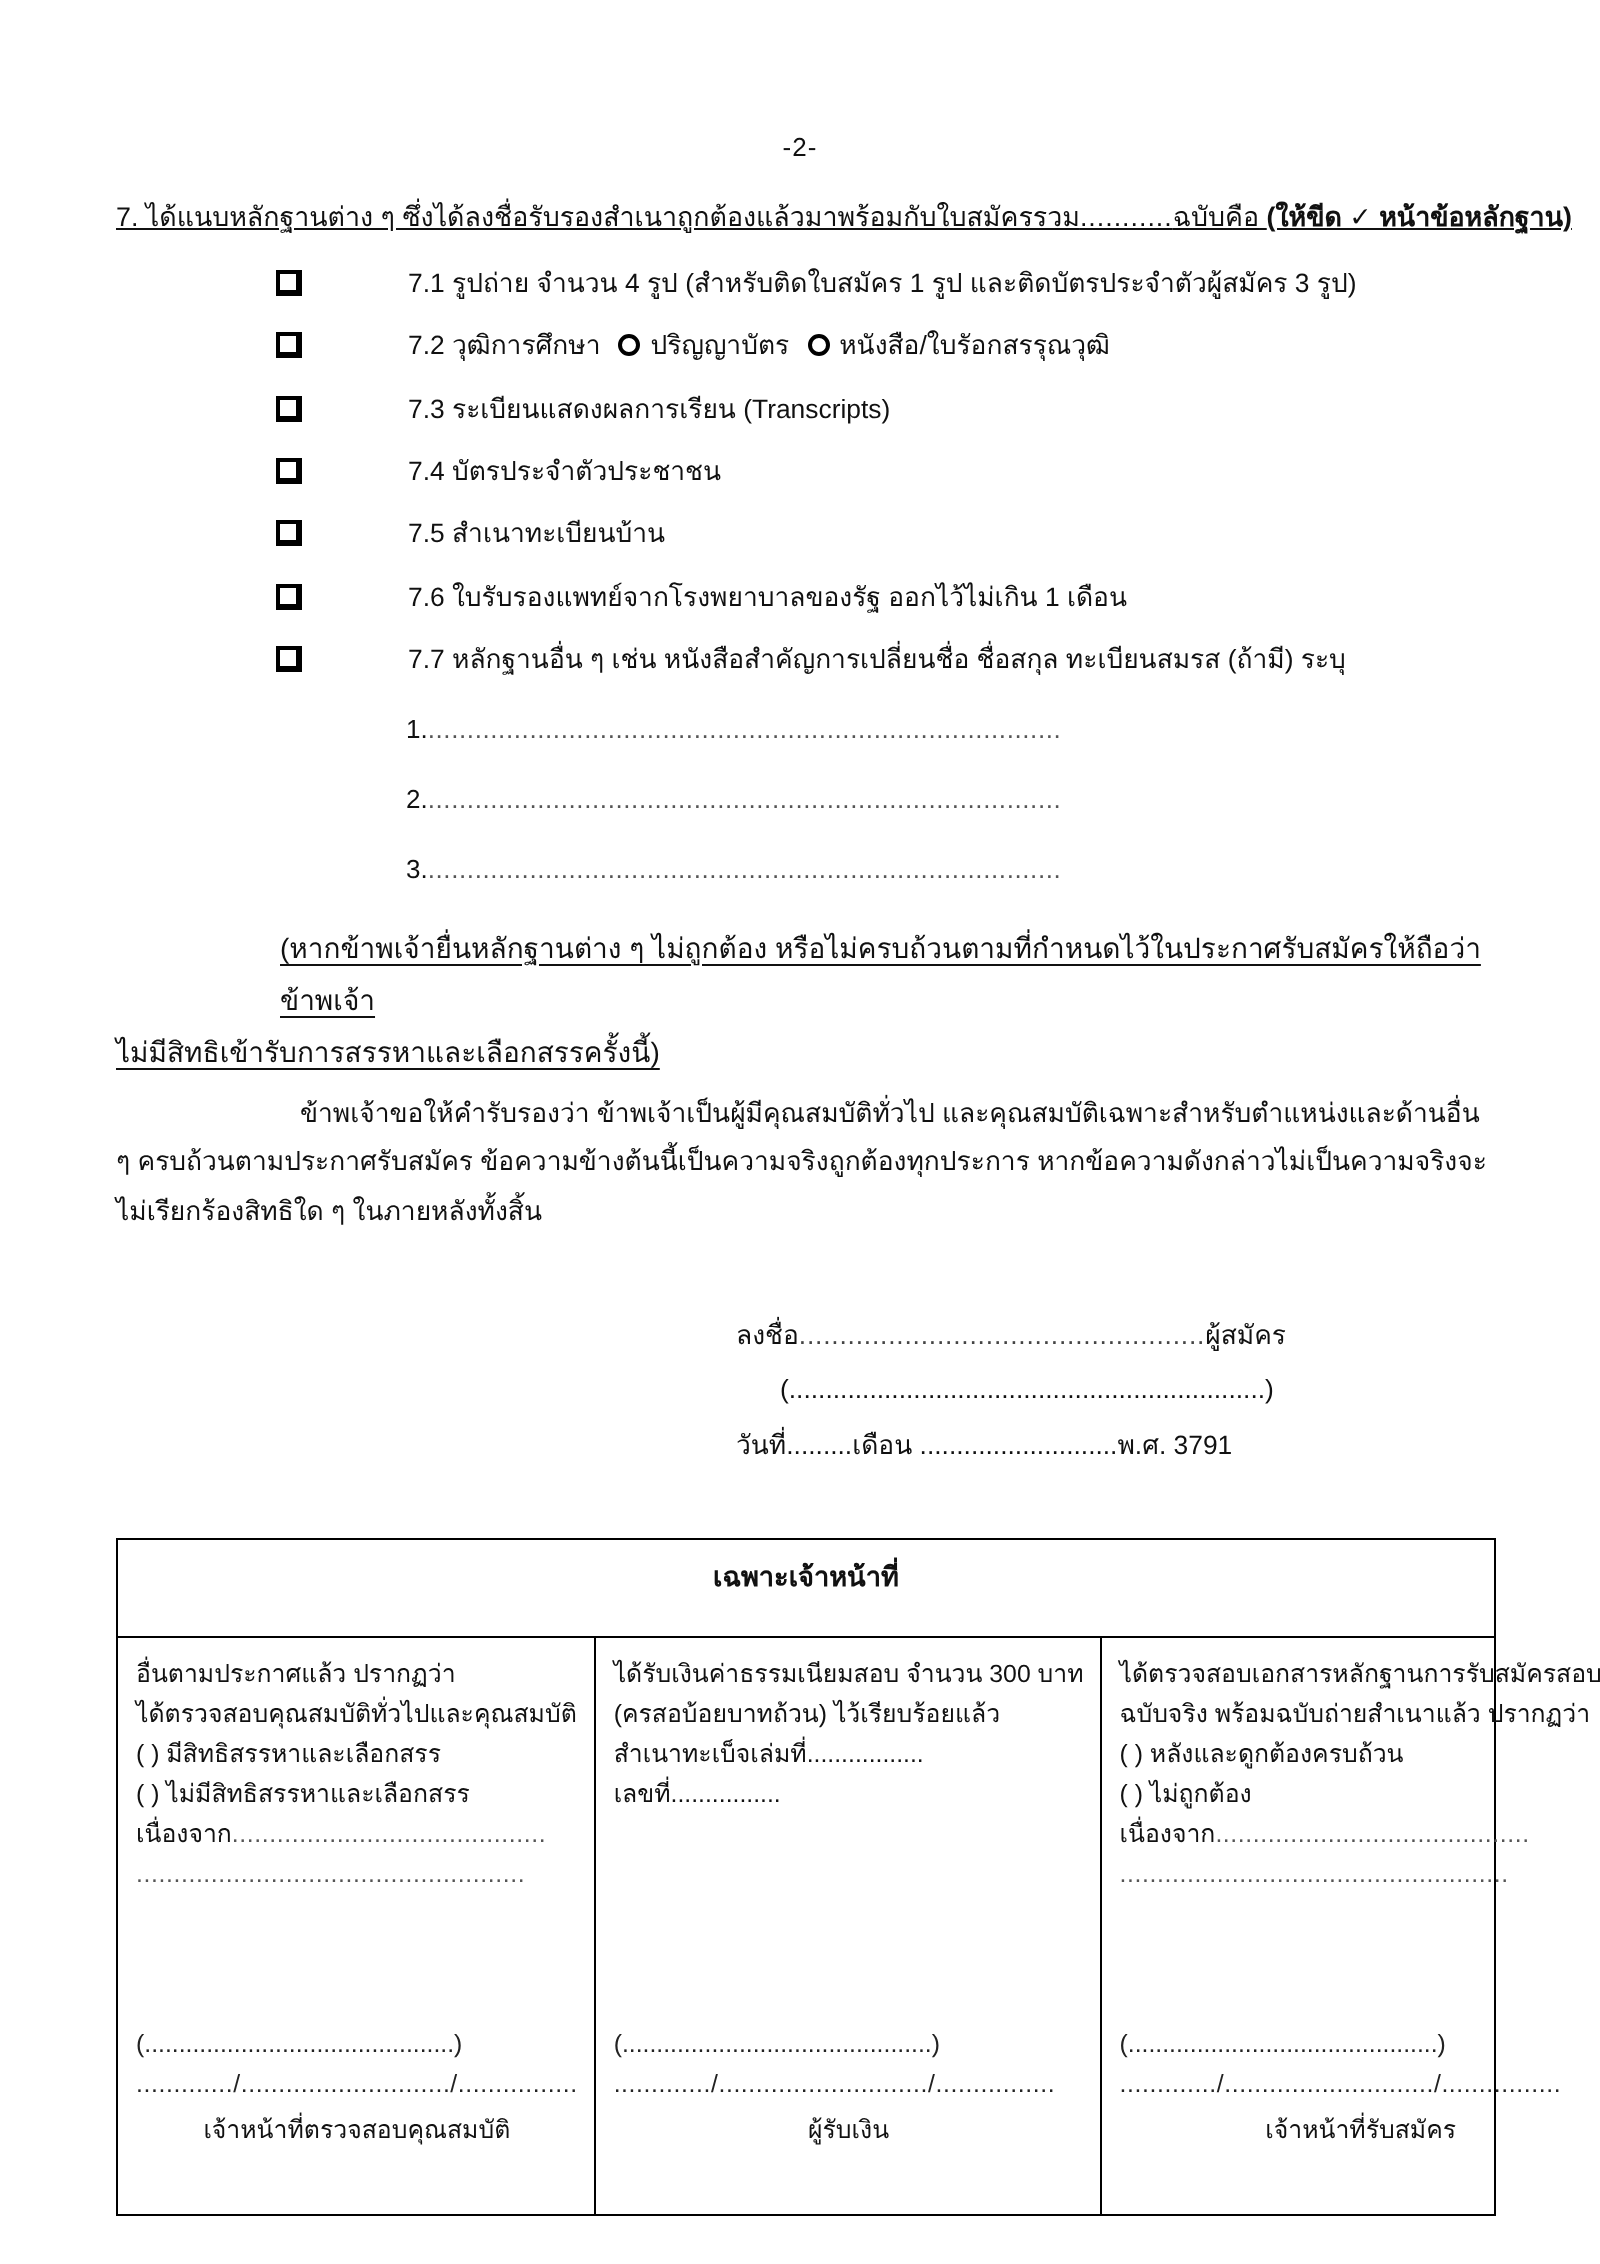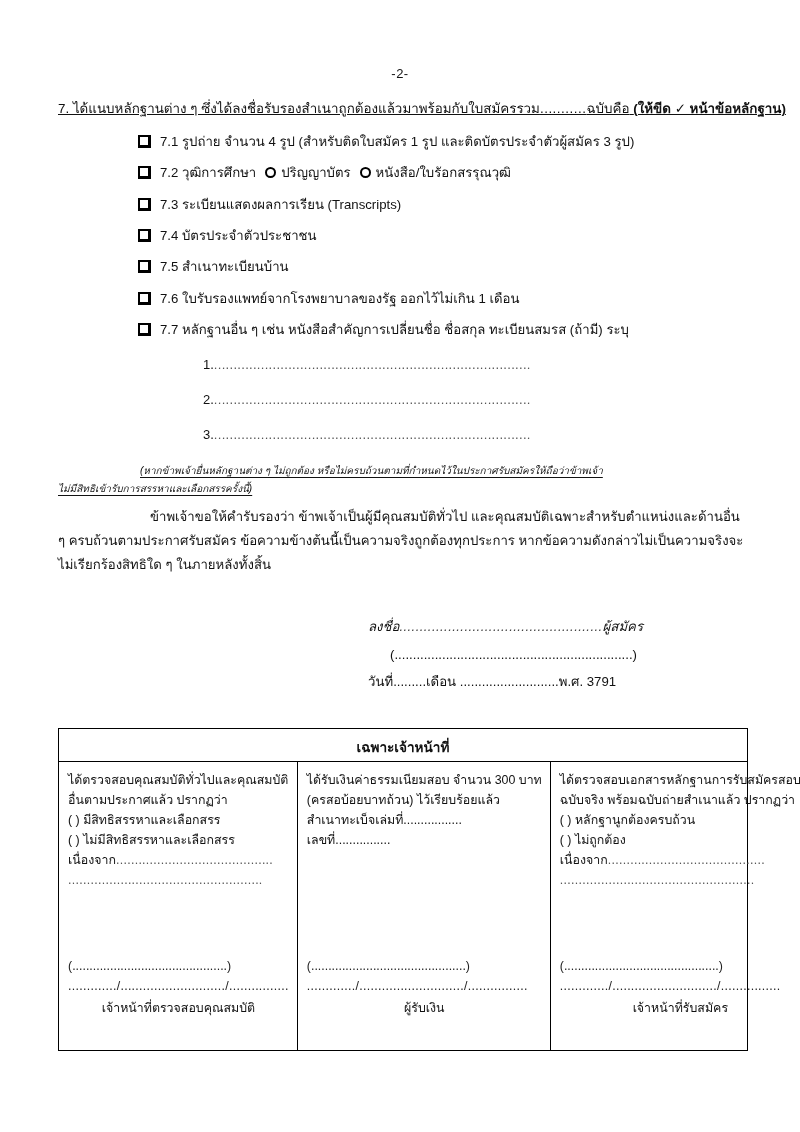--- a/index.html
+++ b/index.html
@@ -51,20 +51,21 @@
     margin: 14px 0 0 0;
     padding: 0 0 0 80px;
     list-style: none;
   }
   .check-row {
     display: flex;
     align-items: flex-start;
     margin-bottom: 13.5px;
     font-size: 13.2px;
     line-height: 1.35;
+    gap: 44px;
   }
   .checkbox {
     position: relative;
     width: 13px;
     height: 13px;
     flex: 0 0 auto;
     background: #000;
     margin-right: 9px;
     margin-top: 2px;
   }
@@ -102,23 +103,22 @@
     margin-bottom: 20px;
     white-space: nowrap;
     color: #333;
   }
   .numline .nl-num { color: #111; }
   .numline .nl-dots { color: #555; letter-spacing: 0.3px; }
 
   
   .warn {
     margin-top: 8px;
-    font-size: 10px;
+    font-size: 14px;
     line-height: 1.85;
-    font-style: italic;
   }
   .warn span {
     text-decoration: underline;
     text-underline-offset: 3px;
   }
   .warn .w1 { margin-left: 82px; }
 
   
   .declare {
     margin-top: 6px;
@@ -128,36 +128,36 @@
   }
   .declare .indent { display: inline-block; width: 92px; }
 
   
   .sign-block {
     margin-top: 36px;
     padding-left: 310px;
     font-size: 13.2px;
     line-height: 2.1;
   }
-  .sign-line { white-space: nowrap; font-style: italic; }
+  .sign-line { white-space: nowrap; }
   .sign-line .sdots { color: #444; letter-spacing: 0.4px; }
   .sign-paren { padding-left: 22px; white-space: nowrap; }
   .sign-date { white-space: nowrap; }
 
   
   .official {
     margin: 32px 52px 0 58px;
     border: 1.4px solid #000;
     box-sizing: border-box;
   }
   .official-head {
     text-align: center;
     font-weight: bold;
     font-size: 13.6px;
-    padding: 7px 0 3px 0;
+    padding: 7px 0 19px 0;
     border-bottom: 1.4px solid #000;
   }
   .official-cols {
     display: flex;
     align-items: stretch;
     min-height: 288px;
   }
   .ocol {
     flex: 1 1 0;
     padding: 8px 8px 6px 9px;
@@ -270,22 +270,22 @@
   </div>
 
   <div class="official">
 
     <div class="official-head">เฉพาะเจ้าหน้าที่</div>
 
     <div class="official-cols">
 
       <div class="ocol">
         <div class="ocol-top">
+          <div>อื่นตามประกาศแล้ว ปรากฏว่า</div>
           <div>ได้ตรวจสอบคุณสมบัติทั่วไปและคุณสมบัติ</div>
-          <div>อื่นตามประกาศแล้ว ปรากฏว่า</div>
           <div class="opt-row">(    ) มีสิทธิสรรหาและเลือกสรร</div>
           <div class="opt-row">(    ) ไม่มีสิทธิสรรหาและเลือกสรร</div>
           <div class="opt-row"><span>เนื่องจาก</span><span class="odots">..........................................</span></div>
           <div class="opt-row odots">....................................................</div>
         </div>
         <div class="ocol-spacer"></div>
         <div class="ocol-foot">
           <div class="paren">(.............................................)</div>
           <div class="dateline odots">............./............................/................</div>
           <div class="role">เจ้าหน้าที่ตรวจสอบคุณสมบัติ</div>
@@ -304,21 +304,21 @@
           <div class="paren">(.............................................)</div>
           <div class="dateline odots">............./............................/................</div>
           <div class="role">ผู้รับเงิน</div>
         </div>
       </div>
 
       <div class="ocol">
         <div class="ocol-top">
           <div>ได้ตรวจสอบเอกสารหลักฐานการรับสมัครสอบ</div>
           <div>ฉบับจริง พร้อมฉบับถ่ายสำเนาแล้ว ปรากฏว่า</div>
-          <div class="opt-row">(    ) หลักฐานูกต้องครบถ้วน</div>
+          <div class="opt-row">(    ) หลังและดูกต้องครบถ้วน</div>
           <div class="opt-row">(    ) ไม่ถูกต้อง</div>
           <div class="opt-row"><span>เนื่องจาก</span><span class="odots">..........................................</span></div>
           <div class="opt-row odots">....................................................</div>
         </div>
         <div class="ocol-spacer"></div>
         <div class="ocol-foot">
           <div class="paren">(.............................................)</div>
           <div class="dateline odots">............./............................/................</div>
           <div class="role">เจ้าหน้าที่รับสมัคร</div>
         </div>

